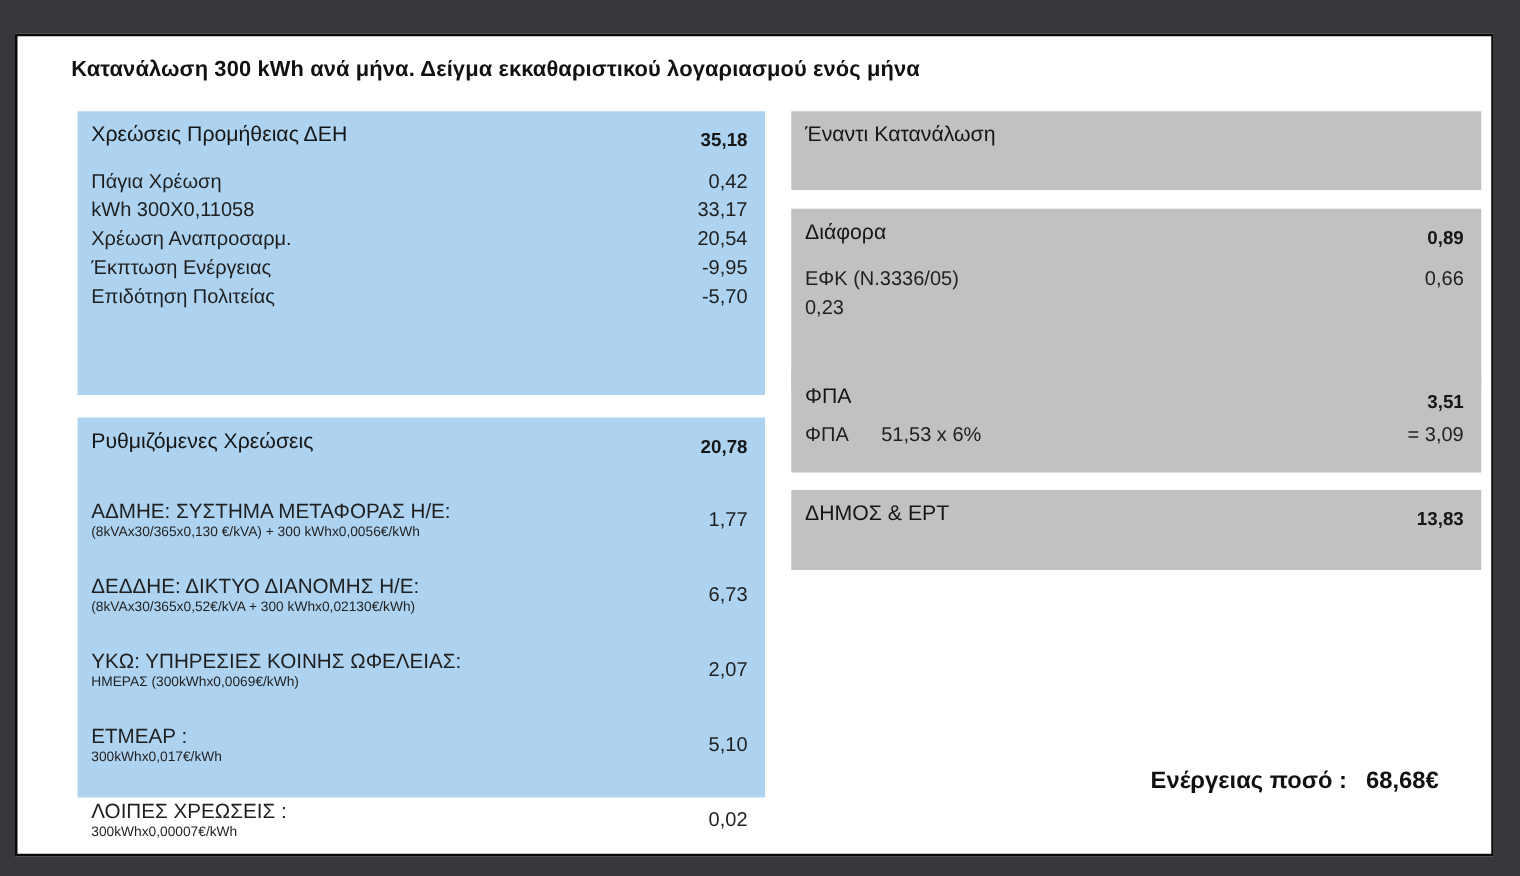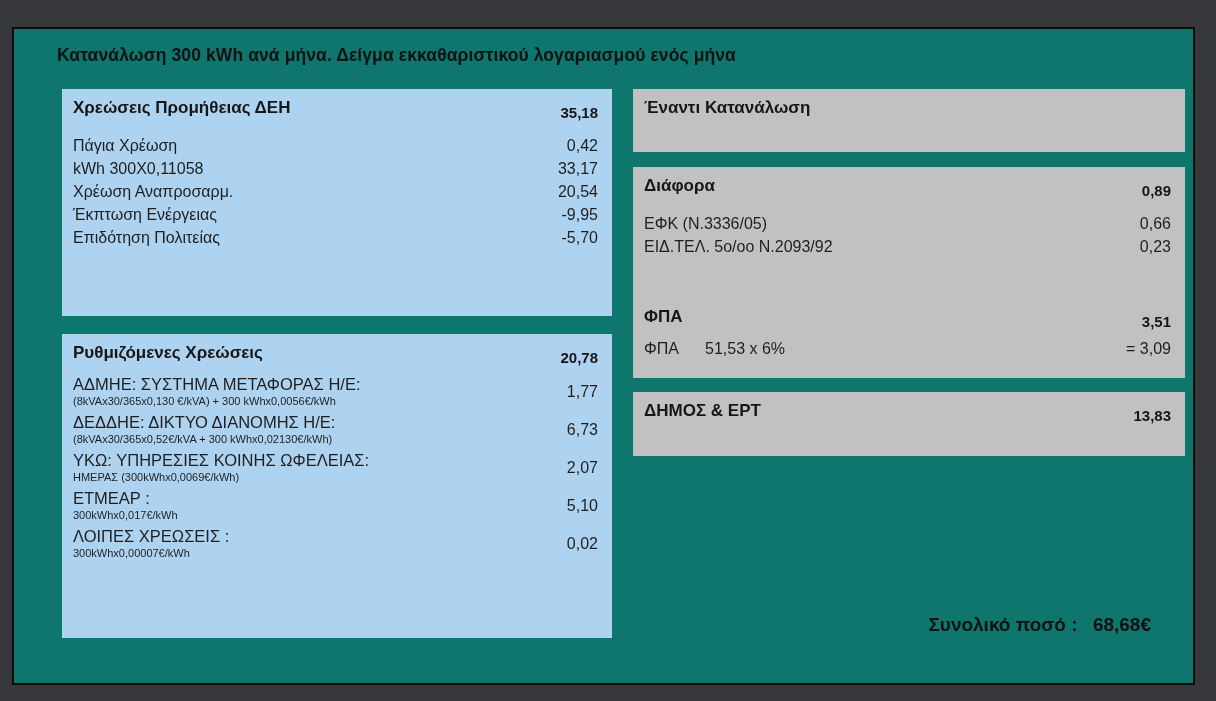--- a/index.html
+++ b/index.html
@@ -9,21 +9,21 @@
     background: #36383B;
     position: relative;
     overflow: hidden;
     color: #1C1C1C;
   }
   .stage { position: absolute; left: 0; top: 0; width: 1216px; height: 701px; }
   .page {
     position: absolute;
     left: 12px; top: 27px;
     width: 1183px; height: 658px;
-    background: #0f766e;
+    background: #ffffff;
     border: 2px solid #0B0B0B;
   }
   .page-title {
     position: absolute;
     left: 43px; top: 16px;
     font-size: 17.5px;
     font-weight: bold;
     color: #111111;
     letter-spacing: 0.1px;
     white-space: nowrap;
@@ -45,21 +45,21 @@
   .box-municipality { top: 363px; height: 64px; }
 
   .box-header {
     display: flex;
     justify-content: space-between;
     align-items: flex-end;
     padding: 9px 14px 0 11px;
   }
   .box-header .hdr-label {
     font-size: 17px;
-    font-weight: bold;
+    font-weight: normal;
     color: #161616;
     white-space: nowrap;
   }
   .box-header .hdr-total {
     font-size: 15px;
     font-weight: bold;
     color: #161616;
     white-space: nowrap;
     position: relative;
     top: 3px;
@@ -69,21 +69,21 @@
   .row {
     display: flex;
     justify-content: space-between;
     font-size: 16px;
     line-height: 23px;
     color: #1F1F1F;
   }
   .row .lbl, .row .val { white-space: nowrap; }
 
   .detail-rows { padding: 11px 14px 0 11px; }
-  .d-item { display: flex; justify-content: space-between; margin-bottom: 3px; }
+  .d-item { display: flex; justify-content: space-between; margin-bottom: 3px; margin-top: 25px; }
   .d-left .d-label { font-size: 16.5px; line-height: 20px; color: #1F1F1F; white-space: nowrap; }
   .d-left .d-sub { font-size: 11px; line-height: 15px; color: #1F1F1F; white-space: nowrap; }
   .d-item .d-value { font-size: 16px; align-self: center; white-space: nowrap; color: #1F1F1F; }
 
   .vat-row {
     display: flex;
     justify-content: space-between;
     padding: 13px 14px 0 11px;
     font-size: 16px;
     color: #1F1F1F;
@@ -194,21 +194,20 @@
       <div class="box-header">
         <span class="hdr-label">Διάφορα</span>
         <span class="hdr-total">0,89</span>
       </div>
       <div class="simple-rows">
         <div class="row">
           <span class="lbl">ΕΦΚ (Ν.3336/05)</span>
           <span class="val">0,66</span>
         </div>
         <div class="row">
-          <span class="lbl">ΕΙΔ.ΤΕΛ. 5ο/οο Ν.2093/92</span>
           <span class="val">0,23</span>
         </div>
       </div>
     </div>
 
     <div class="box gray col-right box-vat">
       <div class="box-header">
         <span class="hdr-label">ΦΠΑ</span>
         <span class="hdr-total">3,51</span>
       </div>
@@ -222,18 +221,18 @@
     </div>
 
     <div class="box gray col-right box-municipality">
       <div class="box-header">
         <span class="hdr-label">ΔΗΜΟΣ &amp; ΕΡΤ</span>
         <span class="hdr-total">13,83</span>
       </div>
     </div>
 
     <div class="grand-total">
-      <span class="gt-label">Συνολικό ποσό :</span>
+      <span class="gt-label">Ενέργειας ποσό :</span>
       <span class="gt-value">68,68€</span>
     </div>
 
   </div>
 </div>
 
 </body></html>

